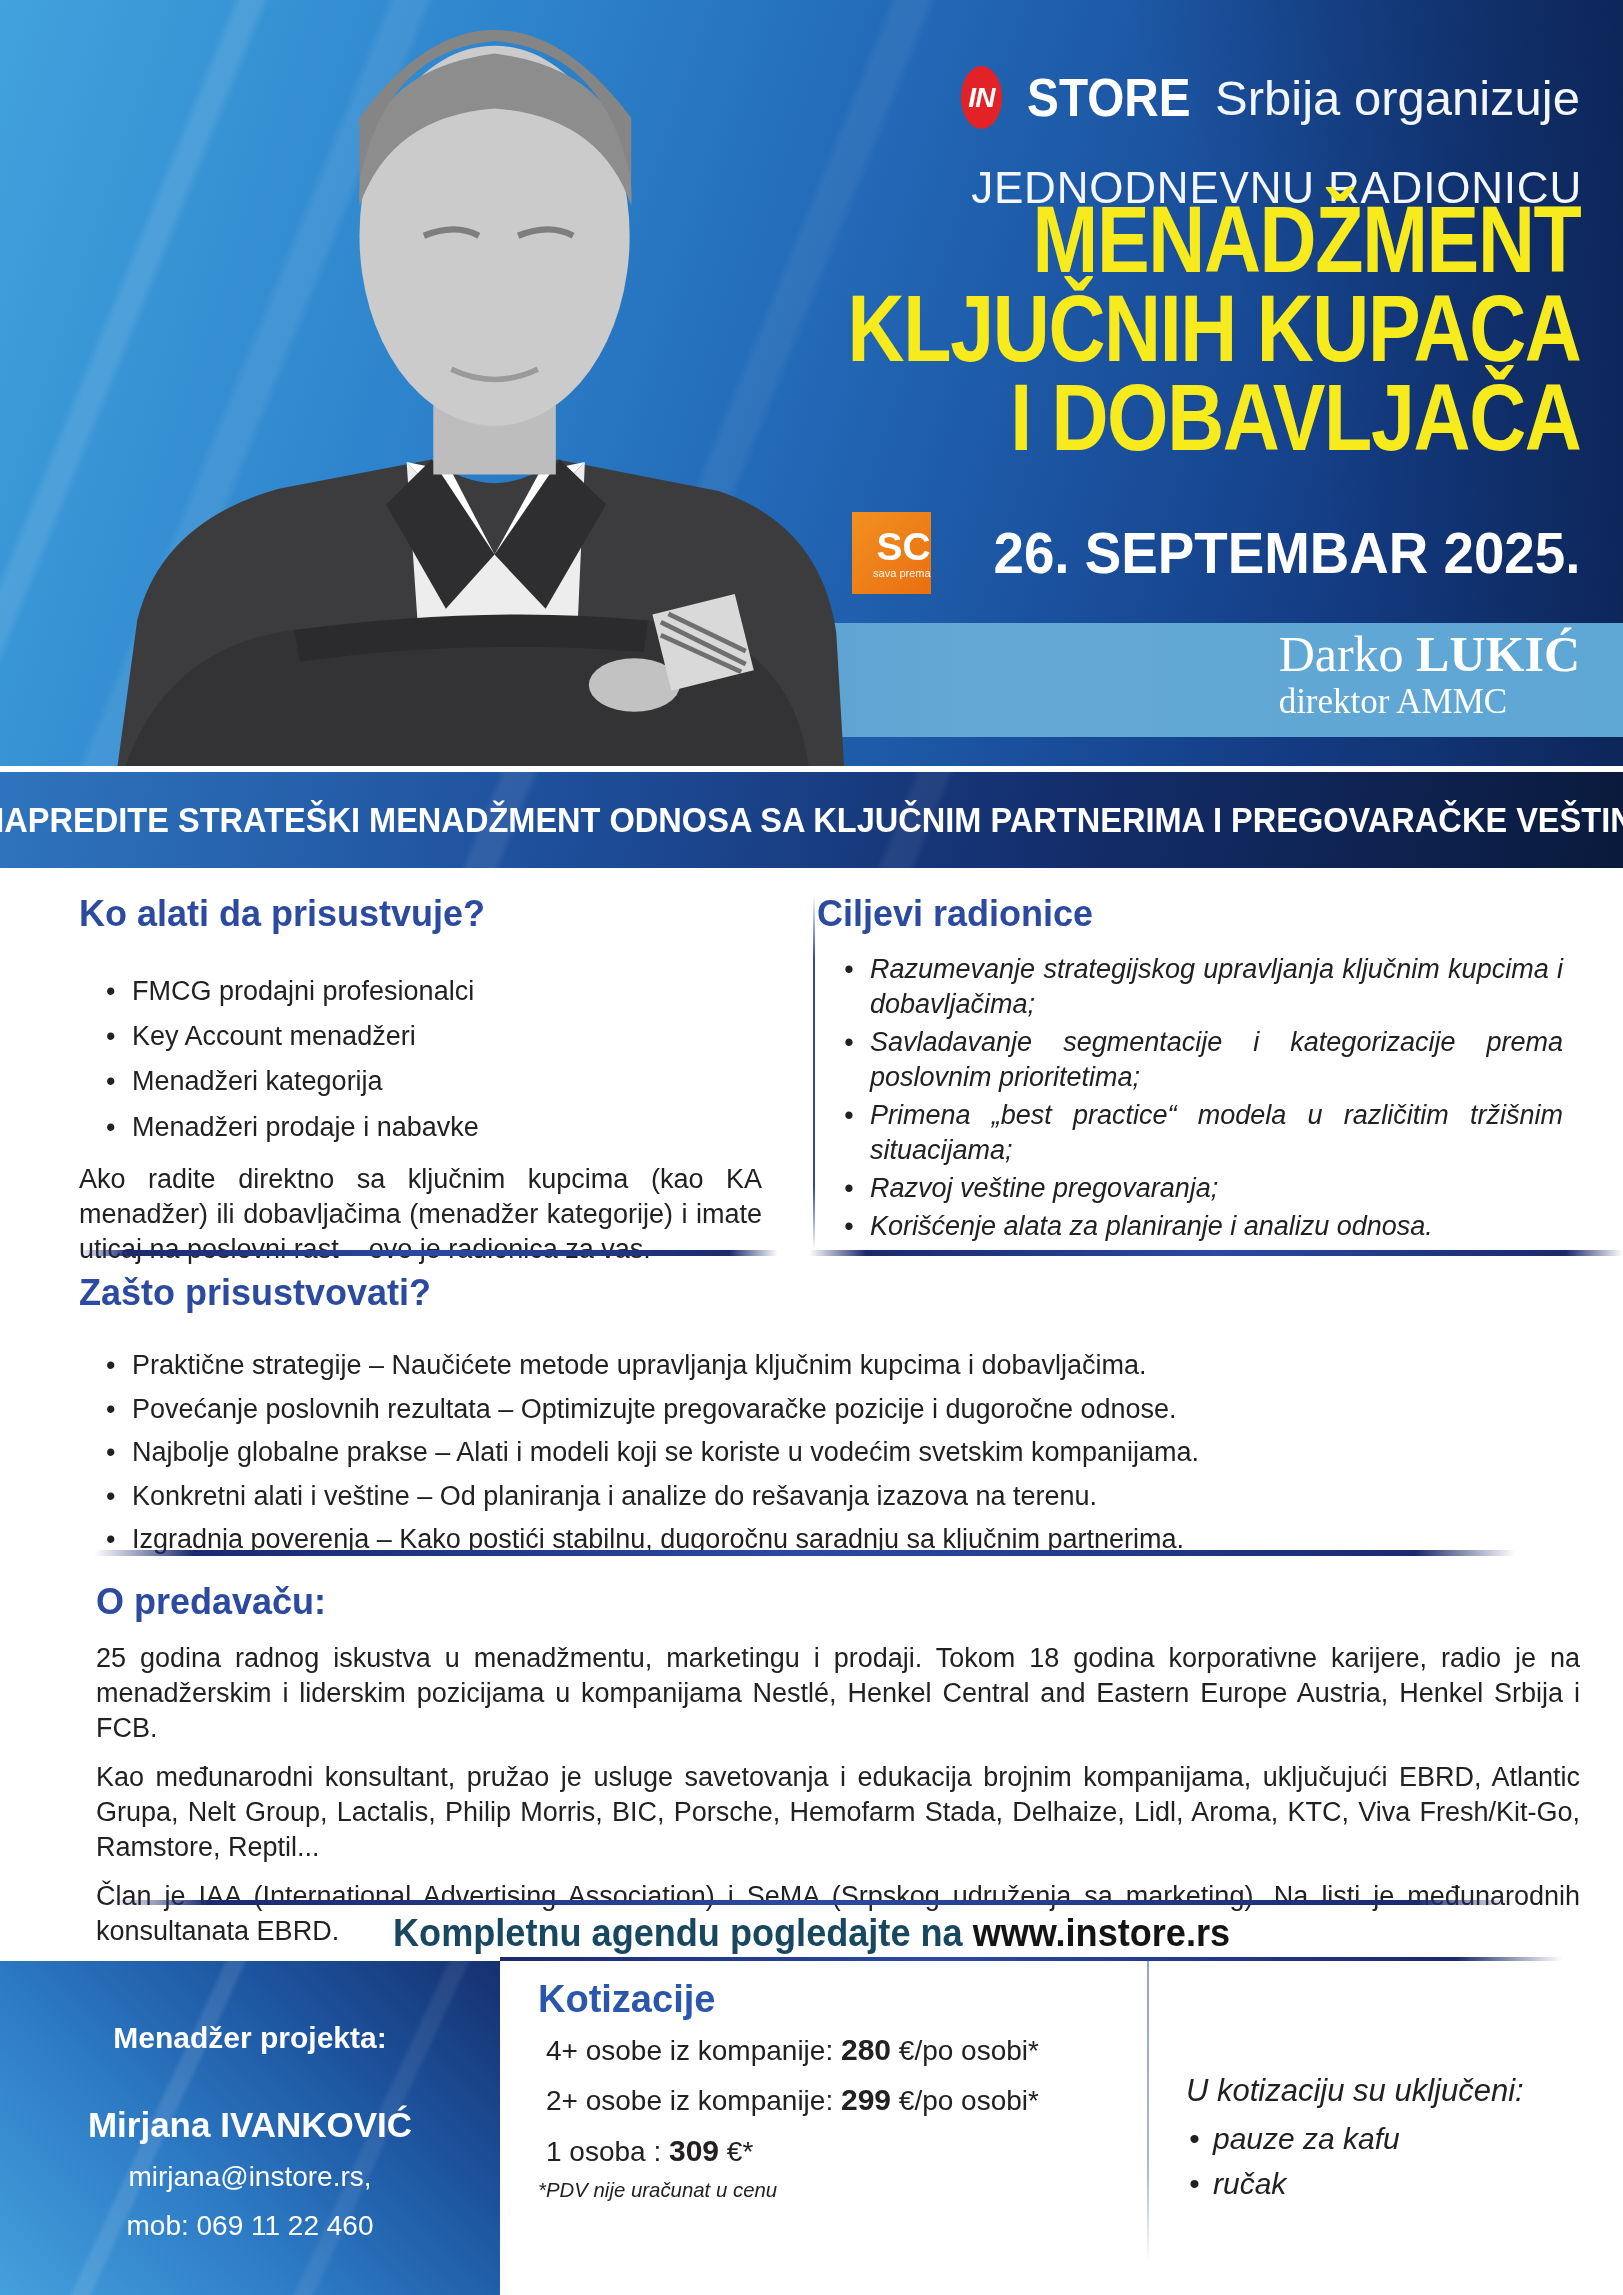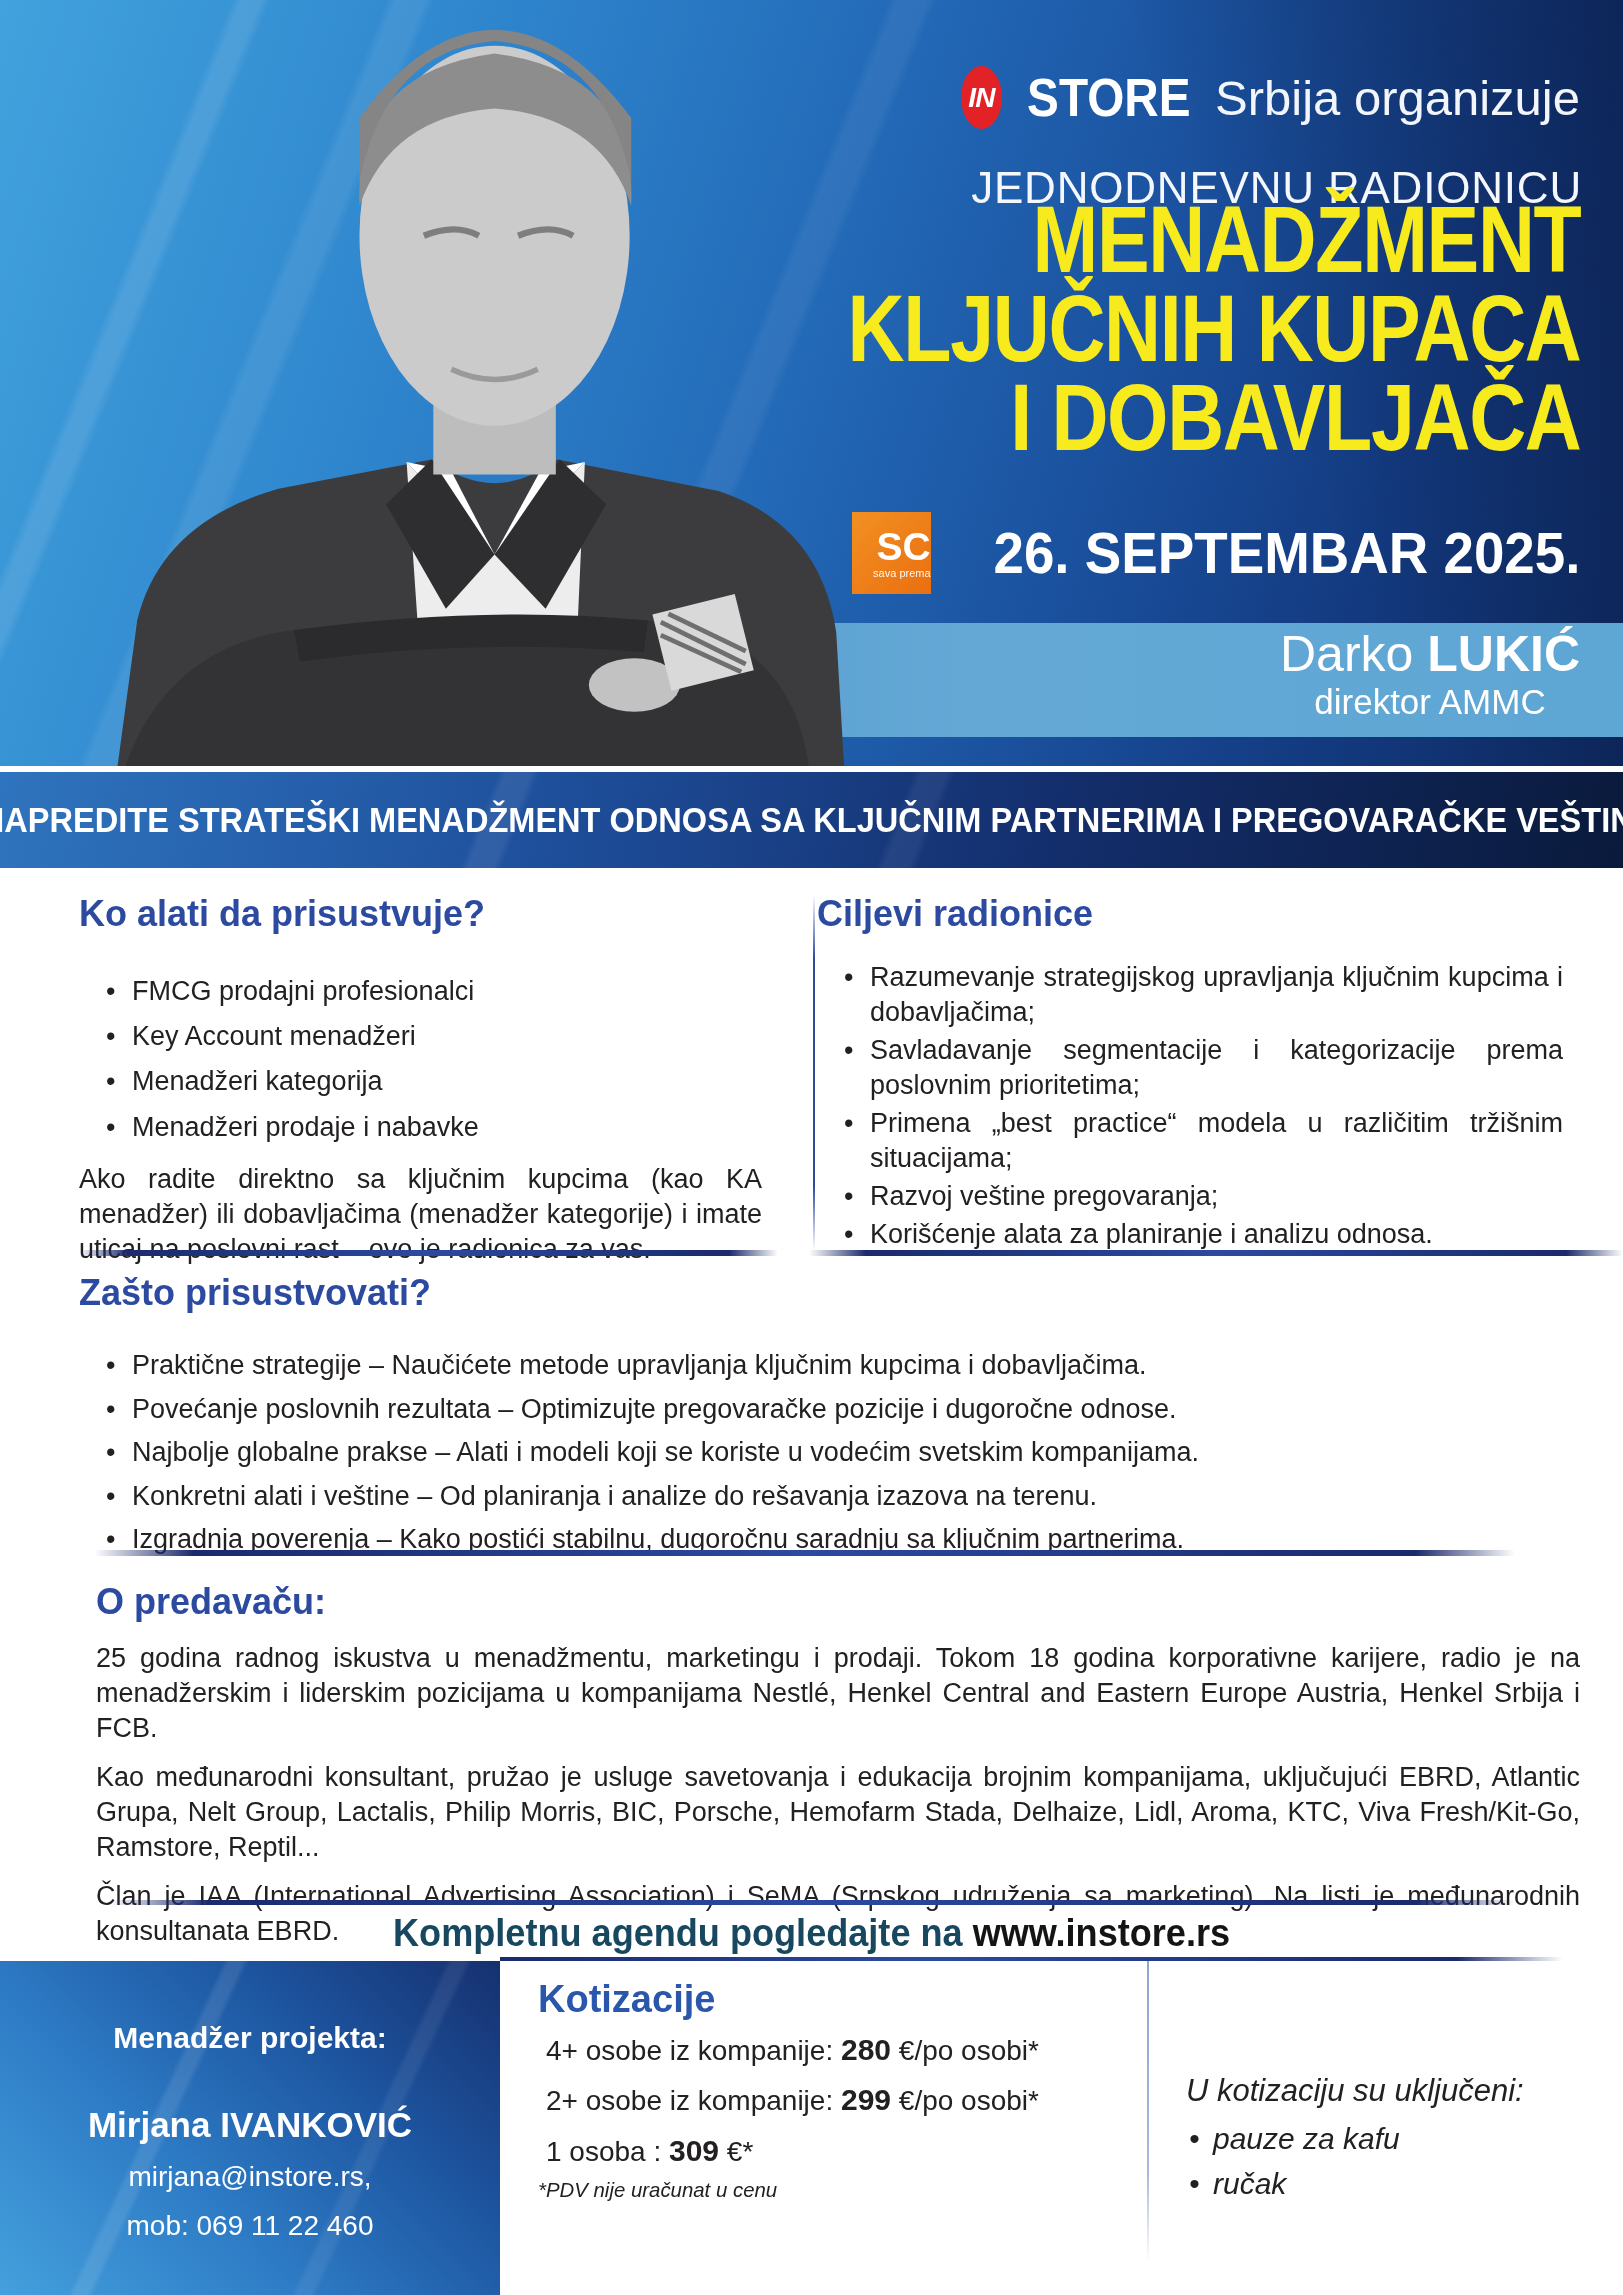--- a/index.html
+++ b/index.html
@@ -24,21 +24,21 @@
   .brand-tagline{color:#f2f6fb;font-weight:300;font-size:49px;}
   .subtitle{position:absolute;top:163px;right:41px;color:#f4f7fc;font-weight:400;font-size:44px;letter-spacing:0.8px;white-space:nowrap;}
   .title{position:absolute;top:195px;right:43px;text-align:right;color:#f7ea1d;font-weight:900;font-size:94px;line-height:89px;letter-spacing:-1.6px;}
   .title .tl{display:block;transform:scaleX(0.84);transform-origin:100% 50%;white-space:nowrap;}
   .date-row{position:absolute;top:512px;right:43px;display:flex;align-items:center;gap:38px;}
   .sc-logo{width:79px;height:82px;background:linear-gradient(135deg,#f29022 0%,#ea6f10 100%);display:flex;flex-direction:column;
     align-items:flex-end;justify-content:center;color:#fff;}
   .sc-abbr{font-weight:900;font-size:39px;line-height:41px;}
   .sc-name{font-weight:400;font-size:11px;line-height:12.6px;opacity:0.95;}
   .date-text{color:#fff;font-weight:900;font-size:57px;white-space:nowrap;display:inline-block;transform:scaleX(0.96);transform-origin:100% 50%;}
-  .speaker{position:absolute;top:628px;right:43px;text-align:center;color:#fff;}
+  .speaker{position:absolute;top:628px;right:43px;text-align:left;color:#fff;font-family:Liberation Serif, serif;}
   .speaker-name{font-size:50px;line-height:52px;white-space:nowrap;}
   .speaker-first{font-weight:400;}
   .speaker-last{font-weight:900;}
   .speaker-role{font-size:35px;line-height:38px;font-weight:300;margin-top:3.1px;}
   .white-strip{position:absolute;left:0;top:766px;width:1623px;height:6.3px;background:#ffffff;}
 
   
   .banner{position:absolute;left:0;top:772px;width:1623px;height:96px;display:flex;align-items:center;justify-content:center;
     background:linear-gradient(100deg,#2f74be 0%,#1f519e 32%,#142f6e 64%,#0a1a3c 100%);}
   .banner .streaks{position:absolute;inset:0;
@@ -55,21 +55,21 @@
     background:linear-gradient(to right,rgba(27,42,108,0) 0%,#1b2a6c 7%,#2b4aa0 50%,#1b2a6c 93%,rgba(27,42,108,0) 100%);}
 
   
   .col-left{position:absolute;left:79px;top:892px;width:683px;}
   .col-left ul{margin-top:38px;}
   .col-left li{line-height:35px;margin-bottom:10.2px;font-size:27px;}
   .who-note{margin-top:17.3px;text-align:justify;}
   .col-divider{position:absolute;left:813px;top:895px;width:2.4px;height:355px;
     background:linear-gradient(to bottom,rgba(43,74,160,0) 0%,#2b4aa0 18%,#2b4aa0 82%,rgba(43,74,160,0) 100%);}
   .col-right{position:absolute;left:817px;top:892px;width:746px;}
-  .col-right ul{margin-top:24px;}
+  .col-right ul{margin-top:16px;font-style:italic;}
   .col-right li{line-height:35px;margin-bottom:3.1px;font-size:27px;text-align:justify;padding-left:55px;}
   .col-right li::before{left:28px;}
 
   
   .why{position:absolute;left:79px;top:1271px;width:1484px;}
   .why ul{margin-top:33px;}
   .why li{line-height:35px;margin-bottom:8.6px;font-size:27px;padding-left:50px;}
   .why li::before{left:27px;}
 
   

